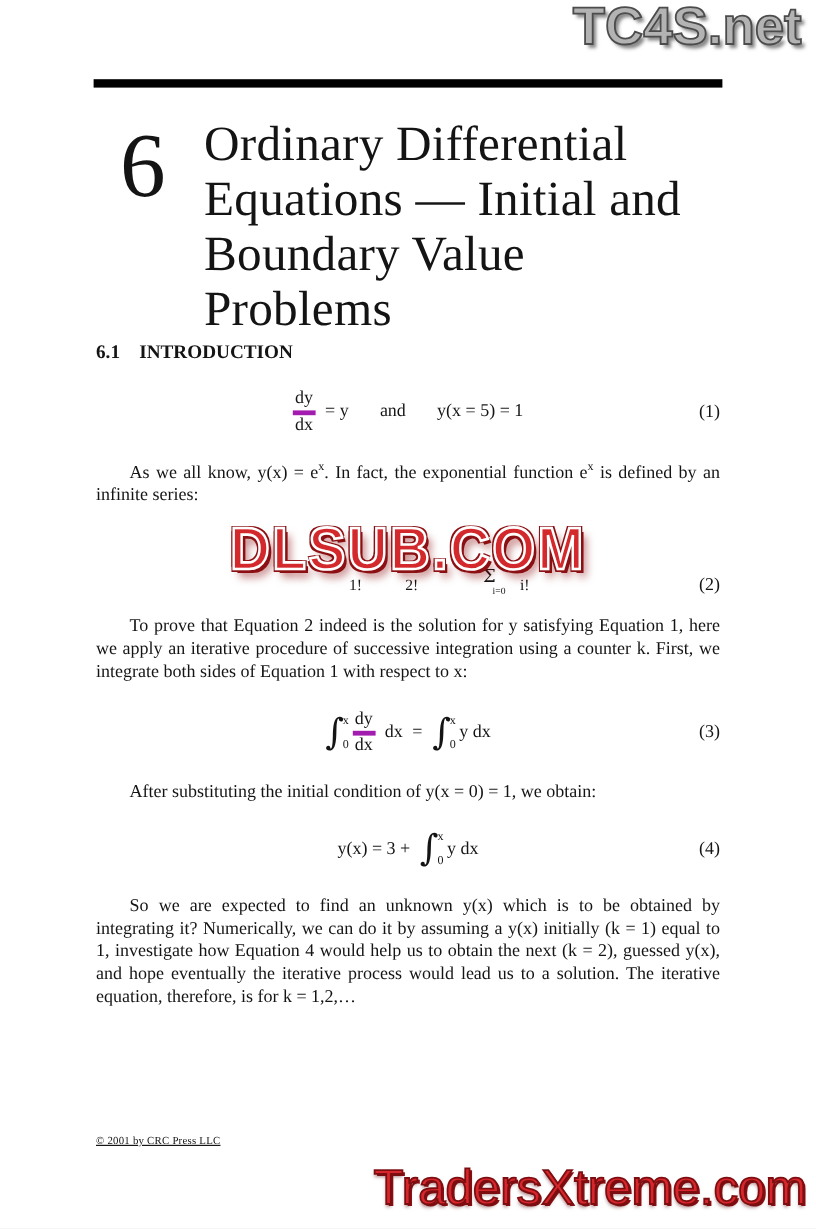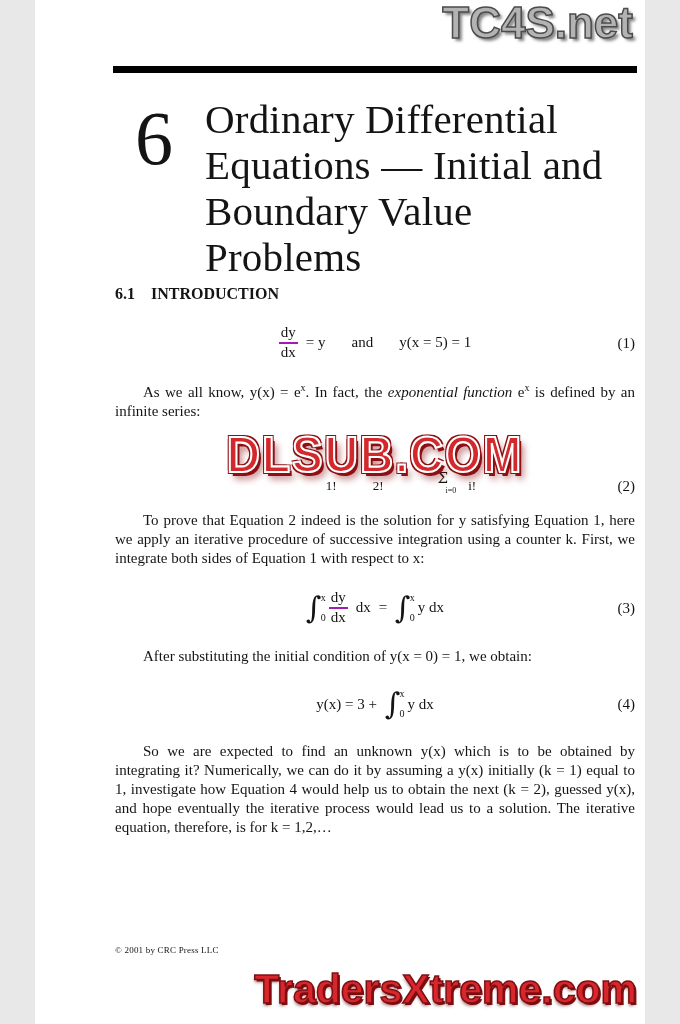--- a/index.html
+++ b/index.html
@@ -1,17 +1,17 @@
 <!DOCTYPE html>
 <html><head>
 <meta charset="utf-8">
 <style>
   html,body{margin:0;padding:0;background:#e8e8e8;}
   .page{
-    position:relative;width:610px;height:1024px;margin:0 auto;
+    position:relative;width:680px;height:1024px;margin:0 auto;
     background:#ffffff;overflow:hidden;
     font-family:"Liberation Serif",serif;color:#141414;
   }
 
   
   .wm-top{
     position:absolute;top:-2px;right:12px;
     font-family:"Liberation Sans",sans-serif;font-weight:bold;
     font-size:44px;letter-spacing:0px;color:#b3b3b3;
     -webkit-text-stroke:1.5px #4c4c4c;
@@ -21,66 +21,66 @@
     text-align:center;
     font-family:"Liberation Sans",sans-serif;font-weight:900;
     font-size:46px;letter-spacing:2px;color:#d3282c;
     -webkit-text-stroke:2px #ffffff;
     text-shadow:3px 3px 0 #8c1013,-2px -2px 0 #8c1013,2px -2px 0 #8c1013,-2px 2px 0 #8c1013,5px 6px 7px rgba(140,16,19,.55);
     transform:scaleY(1.08);
     line-height:1.05;
   }
   .wm-bottom{
     position:absolute;top:966px;right:8px;
-    font-family:"Liberation Sans",sans-serif;font-weight:bold;
+    font-family:"Liberation Sans",sans-serif;font-weight:normal;
     font-size:41px;letter-spacing:0px;color:#d8272c;
     -webkit-text-stroke:1.5px #7c0e12;
     text-shadow:0 3px 3px rgba(90,10,12,.5),2px 2px 0 #8c1013;
   }
 
   
   .rule{position:absolute;left:78px;top:66px;width:524px;height:7px;background:#000;}
   .chapter{position:absolute;left:100px;top:96px;width:480px;}
   .chap-num{position:absolute;left:0;top:4px;font-size:76px;line-height:1;}
   .chap-title{margin-left:70px;font-size:41px;line-height:46px;white-space:pre-line;letter-spacing:.2px;}
 
   
   .content{position:absolute;left:80px;top:268px;width:520px;font-size:15px;line-height:19px;}
   .sec-heading{font-size:16px;font-weight:bold;margin:16px 0 14px 0;white-space:pre-wrap;}
   p{margin:0;text-align:justify;}
   p.ind{text-indent:28px;}
   sup.e{font-size:10px;vertical-align:super;line-height:0;}
-  .it{font-style:italic;}
+  .it{}
 
   
   .eq{position:relative;display:flex;justify-content:center;align-items:center;margin:22px 0;}
   .eq-num{position:absolute;right:0;top:50%;transform:translateY(-50%);font-size:15px;}
   .frac{display:inline-block;vertical-align:middle;text-align:center;line-height:1.05;font-size:15px;}
-  .frac .fn{display:block;border-bottom:2px solid #a21caf;padding:0 2px 1px;}
+  .frac .fn{display:block;border-bottom:4px solid #a21caf;padding:0 2px 1px;}
   .frac .fd{display:block;padding-top:1px;}
   .gap-s{display:inline-block;width:8px;}
   .gap-m{display:inline-block;width:26px;}
   .intwrap{display:inline-flex;align-items:center;}
   .int-glyph{font-family:"DejaVu Serif",serif;font-size:30px;line-height:1;}
   .int-lims{display:inline-flex;flex-direction:column;justify-content:space-between;height:32px;font-size:10px;line-height:1;margin-left:-1px;margin-right:3px;}
   .int-lims .up{margin-top:1px;}
   .int-lims .lo{margin-bottom:1px;}
 
   
   .eq2{position:relative;margin:10px 0 16px 0;}
   .frag-row{display:flex;justify-content:center;align-items:flex-end;margin-top:-8px;margin-left:52px;font-size:13px;}
   .frag-row .f1{margin-right:36px;}
   .frag-row .f2{margin-right:46px;}
   .sumstack{display:inline-flex;flex-direction:column;align-items:center;margin-right:12px;line-height:1;}
   .sumstack .sym{font-size:15px;font-family:"DejaVu Serif",serif;}
   .sumstack .sub{font-size:8px;margin-top:1px;margin-left:16px;}
   .eq2 .eq-num{top:46px;transform:none;}
 
   
-  .footer{position:absolute;left:80px;top:945px;font-size:9px;letter-spacing:.2px;}
+  .footer{position:absolute;left:80px;top:945px;font-size:9px;letter-spacing:.2px;text-decoration:underline;}
 </style>
 </head>
 <body>
 
 <div class="page">
 
   <div class="wm-top">TC4S.net</div>
 
   <div class="rule"></div>
 

